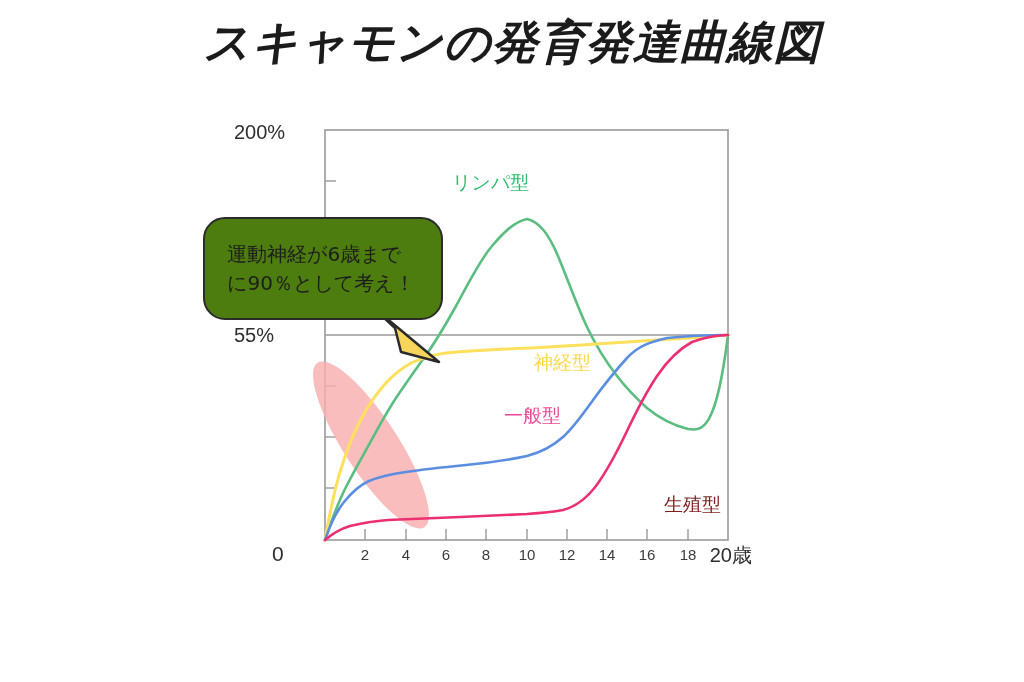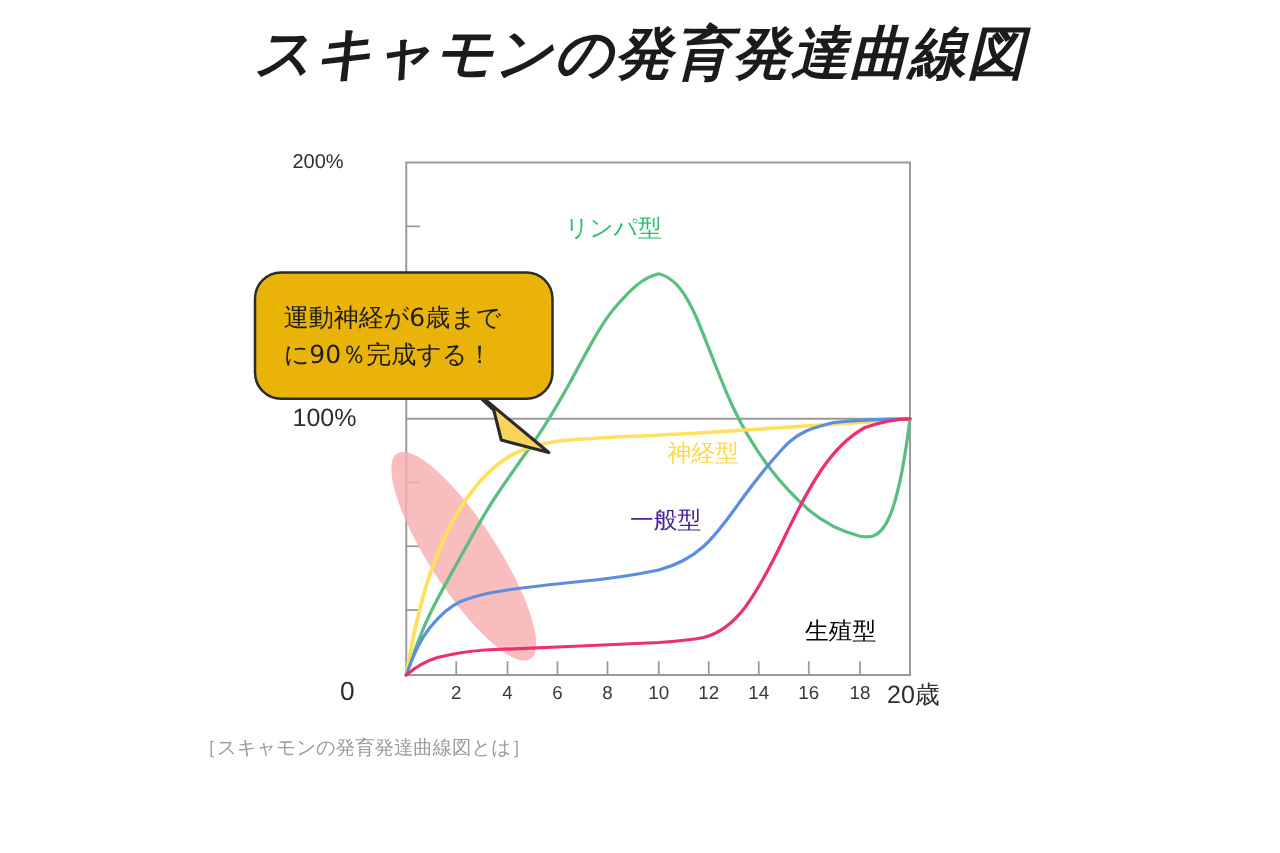--- a/index.html
+++ b/index.html
@@ -59,21 +59,21 @@
   .axis-label {
     position: absolute;
     font-size: 15px;
     color: #3b3b3b;
     font-family: "Liberation Sans", sans-serif;
     white-space: nowrap;
   }
   .ylabel-200 {
     left: -2px;
     top: 11px;
-    font-size: 16px;
+    font-size: 20px;
     color: #2e2e2e;
   }
   .ylabel-100 {
     left: -2px;
     top: 214px;
     font-size: 20px;
     color: #2e2e2e;
   }
   .xlabel-0 {
     left: 36px;
@@ -98,31 +98,31 @@
   .curve-label {
     position: absolute;
     font-size: 19px;
     font-weight: normal;
     white-space: nowrap;
     font-family: "DejaVu Sans", "Liberation Sans", sans-serif;
     text-align: right;
   }
   #label-lymph   { left: 216px; top: 60px;  color: #2dbd6e; }
   #label-nerve   { left: 270px; top: 240px; color: #ffd84d; margin-left: 28px; }
-  #label-general { left: 268px; top: 293px; color: #4c1d95; }
-  #label-repro   { left: 408px; top: 382px; color: #000000; }
+  #label-general { left: 268px; top: 293px; color: #ec4899; }
+  #label-repro   { left: 428px; top: 382px; color: #7f1d1d; }
 
   
   #callout {
     position: absolute;
     left: 203px;
     top: 217px;
     width: 240px;
     height: 103px;
-    background: #eab308;
+    background: #4d7c0f;
     border: 2.5px solid #2b2b2b;
     border-radius: 22px;
     box-sizing: border-box;
     z-index: 6;
   }
   #callout-text {
     position: absolute;
     left: 0; top: 0;
     width: 100%; height: 100%;
     display: flex;
@@ -238,21 +238,21 @@
                C250,406 272,405 291,404
                C305,403 316,402 327,400
                C339,397 350,389 360,376
                C371,361 381,342 391,321
                C401,300 411,281 421,266
                C432,250 443,239 456,232
                C470,227 482,225 492,225"></path>
     </svg>
 
     <div class="axis-label ylabel-200">200%</div>
-    <div class="axis-label ylabel-100">100%</div>
+    <div class="axis-label ylabel-100">55%</div>
 
     <div class="axis-label xlabel-0">0</div>
 
     <div class="axis-label xtick" style="left:129px">2</div>
     <div class="axis-label xtick" style="left:170px">4</div>
     <div class="axis-label xtick" style="left:210px">6</div>
     <div class="axis-label xtick" style="left:250px">8</div>
     <div class="axis-label xtick" style="left:291px">10</div>
     <div class="axis-label xtick" style="left:331px">12</div>
     <div class="axis-label xtick" style="left:371px">14</div>
@@ -266,21 +266,20 @@
     <div class="curve-label" id="label-repro">生殖型</div>
   </div>
 
   <svg id="callout-tail" width="90" height="80" viewBox="0 0 90 80">
     <path d="M2,2 L74,62 L36,52 L30,28 Z" fill="#f7d55c" stroke="#2b2b2b" stroke-width="2.5" stroke-linejoin="round"></path>
   </svg>
 
   <div id="callout">
     <div id="callout-text">
       <span>運動神経が6歳まで</span>
-      <span>に90％完成する！</span>
+      <span>に90％として考え！</span>
     </div>
   </div>
 
   <div id="caption">
-    <div class="cap-indent">［スキャモンの発育発達曲線図とは］</div>
   </div>
 
 </div>
 
 </body></html>

